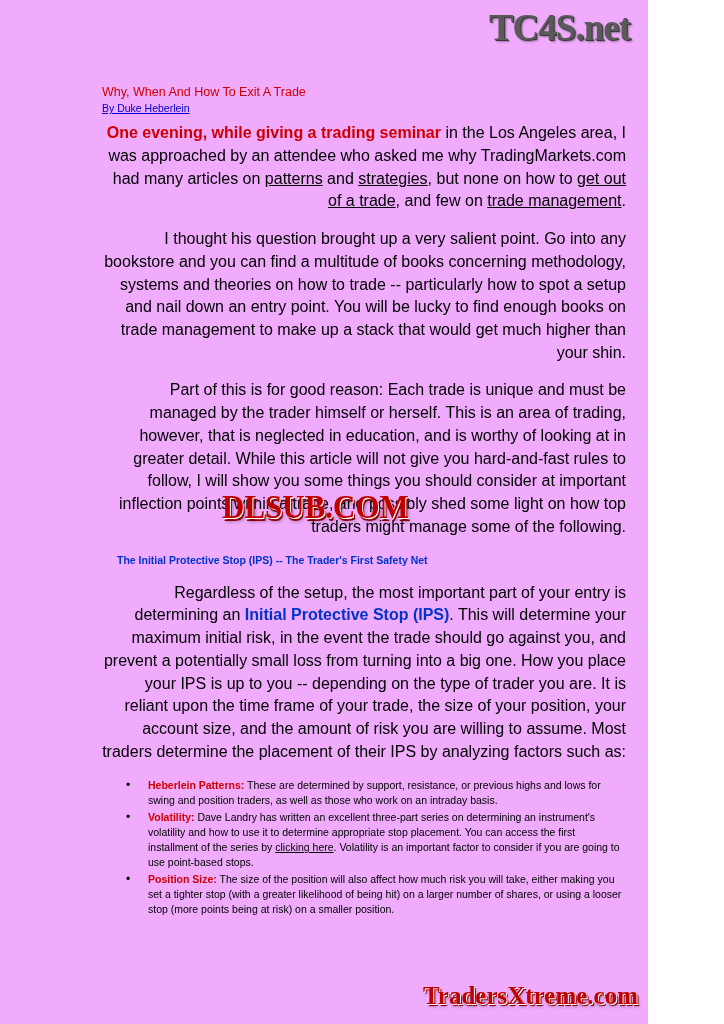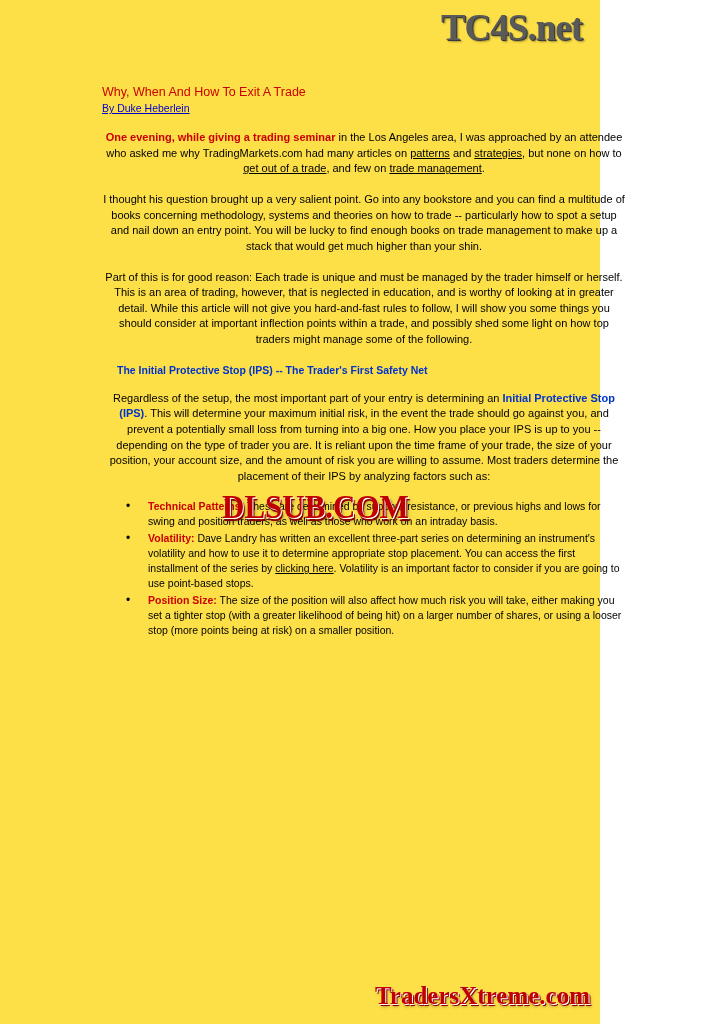--- a/index.html
+++ b/index.html
@@ -10,23 +10,23 @@
   body {
     width: 724px;
     height: 1024px;
     position: relative;
     font-family: "Liberation Sans", sans-serif;
     color: #000000;
     overflow: hidden;
   }
   .page {
     position: relative;
-    width: 600px;
+    width: 648px;
     height: 1024px;
-    background: #fde047;
+    background: #f0abfc;
   }
 
   
   .header-logo {
     position: absolute;
     top: 6px;
     right: 18px;
     font-family: "Liberation Serif", serif;
     font-weight: bold;
     font-size: 37px;
@@ -49,28 +49,28 @@
     font-size: 12.5px;
     font-weight: normal;
     color: #cc0000;
     margin: 0 0 2px 0;
     line-height: 1.3;
   }
   .byline {
     font-size: 10.5px;
     color: #0000cc;
     text-decoration: underline;
-    margin: 0 0 16px 0;
+    margin: 0 0 8px 0;
   }
 
   p.body {
-    font-size: 11px;
+    font-size: 16px;
     line-height: 1.42;
     margin: 0 0 15px 0;
-    text-align: center;
+    text-align: right;
     color: #000000;
   }
   p.body:last-child { margin-bottom: 0; }
 
   .lead-bold {
     font-weight: bold;
     color: #cc0000;
   }
   .inline-link {
     color: #000000;
@@ -168,21 +168,21 @@
     <p class="body">I thought his question brought up a very salient point. Go into any bookstore and you can find a multitude of books concerning methodology, systems and theories on how to trade -- particularly how to spot a setup and nail down an entry point. You will be lucky to find enough books on trade management to make up a stack that would get much higher than your shin.</p>
 
     <p class="body">Part of this is for good reason: Each trade is unique and must be managed by the trader himself or herself. This is an area of trading, however, that is neglected in education, and is worthy of looking at in greater detail. While this article will not give you hard-and-fast rules to follow, I will show you some things you should consider at important inflection points within a trade, and possibly shed some light on how top traders might manage some of the following.</p>
 
     <h2 class="section">The Initial Protective Stop (IPS) -- The Trader's First Safety Net</h2>
 
     <p class="body"><span>Regardless of the setup, the most important part of your entry is determining an </span><span class="bold-blue">Initial Protective Stop (IPS)</span><span>. This will determine your maximum initial risk, in the event the trade should go against you, and prevent a potentially small loss from turning into a big one. How you place your IPS is up to you -- depending on the type of trader you are. It is reliant upon the time frame of your trade, the size of your position, your account size, and the amount of risk you are willing to assume. Most traders determine the placement of their IPS by analyzing factors such as:</span></p>
 
     <ul class="bullets">
       <li>
-        <span class="bullet-term">Technical Patterns:</span><span> These are determined by support, resistance, or previous highs and lows for swing and position traders, as well as those who work on an intraday basis.</span>
+        <span class="bullet-term">Heberlein Patterns:</span><span> These are determined by support, resistance, or previous highs and lows for swing and position traders, as well as those who work on an intraday basis.</span>
       </li>
       <li>
         <span class="bullet-term">Volatility:</span><span> Dave Landry has written an excellent three-part series on determining an instrument's volatility and how to use it to determine appropriate stop placement. You can access the first installment of the series by </span><a class="inline-link" href="#">clicking here</a><span>. Volatility is an important factor to consider if you are going to use point-based stops.</span>
       </li>
       <li>
         <span class="bullet-term">Position Size:</span><span> The size of the position will also affect how much risk you will take, either making you set a tighter stop (with a greater likelihood of being hit) on a larger number of shares, or using a looser stop (more points being at risk) on a smaller position.</span>
       </li>
     </ul>
 
   </div>

